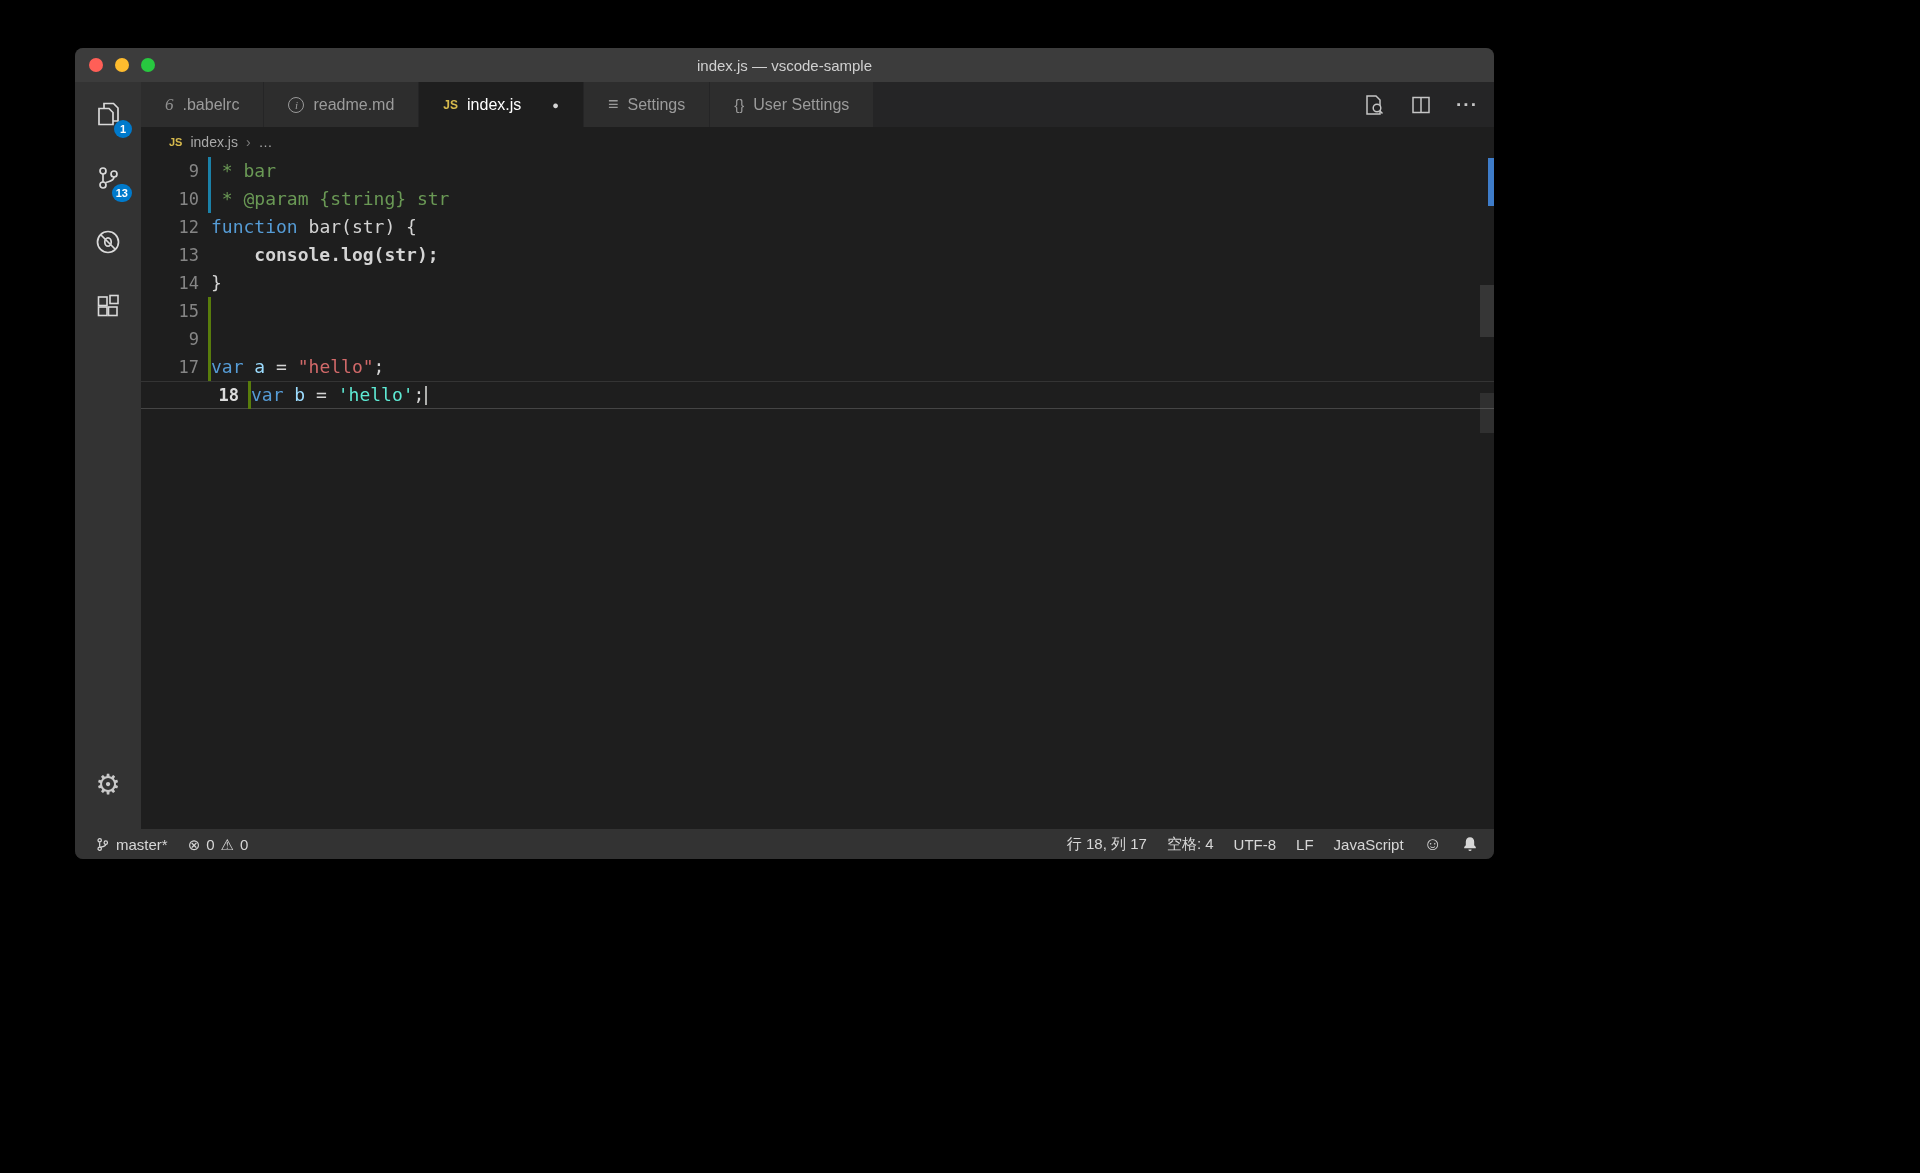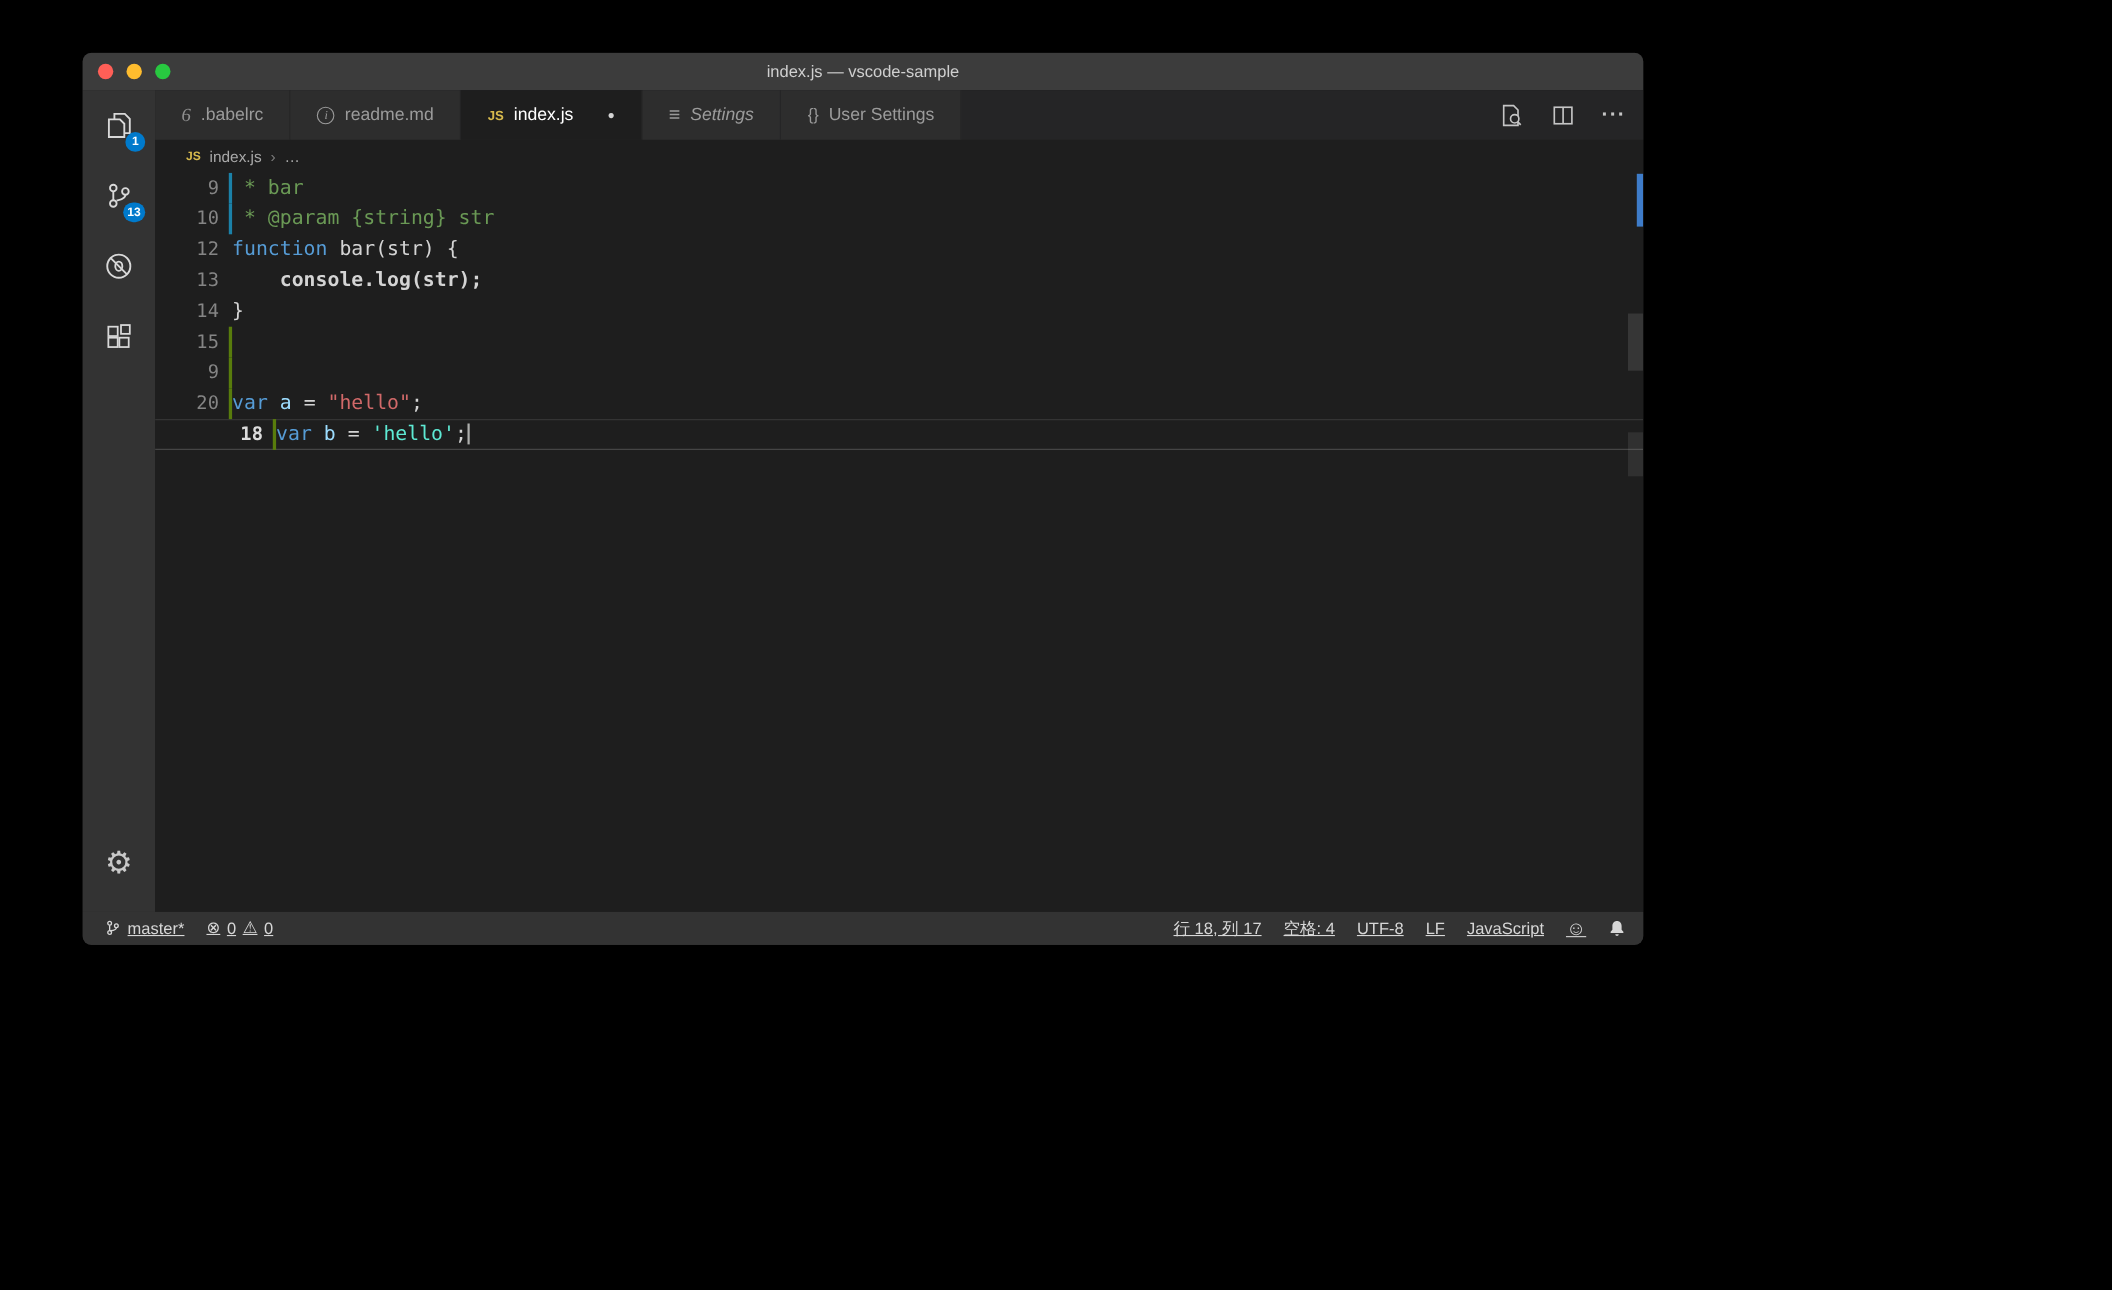--- a/index.html
+++ b/index.html
@@ -35,21 +35,21 @@
   .gear { font-size:28px; color:#c9c9c9; line-height:1; }
 
   .editor-area { flex:1; display:flex; flex-direction:column; min-width:0; background:#1e1e1e; }
 
   
   .tabbar { flex:0 0 45px; background:#252526; display:flex; position:relative; }
   .tab { height:100%; display:flex; align-items:center; gap:9px; padding:0 24px;
          background:#2d2d2d; border-right:1px solid #252526; color:#9b9b9b;
          font-size:16px; cursor:pointer; white-space:nowrap; }
   .tab.active { background:#1e1e1e; color:#ffffff; }
-  .tab.preview .tlabel { font-style:italic; }
+  .tab.preview .tlabel { }
   .dot { margin-left:22px; color:#d4d4d4; font-size:11px; }
   .babel-ic { color:#8f8f8f; font-size:17px; font-style:italic;
               font-family:"Liberation Serif", serif; }
   .info-ic { width:16px; height:16px; border-radius:50%; border:1px solid #9a9a9a;
              color:#9a9a9a; font-size:11px; display:flex; align-items:center;
              justify-content:center; font-style:italic; font-family:"Liberation Serif", serif; }
   .js-ic { color:#d7ba4d; font-weight:bold; font-size:12px; }
   .settings-ic { color:#9a9a9a; font-size:18px; }
   .braces-ic { color:#9a9a9a; font-size:15px; }
   .editor-actions { position:absolute; right:16px; top:0; height:45px;
@@ -79,21 +79,21 @@
   .dec { position:absolute; }
   .dec.blue { top:1px; right:0; width:6px; height:48px; background:#3e7cc9; }
   .dec.g1 { top:128px; left:0; width:14px; height:52px; background:rgba(140,140,140,.22); }
   .dec.g2 { top:236px; left:0; width:14px; height:40px; background:rgba(140,140,140,.16); }
 
   
   .statusbar { flex:0 0 30px; background:#333333; display:flex; align-items:center;
                justify-content:space-between; color:#d7d7d7; font-size:15px;
                padding:0 16px 0 20px; }
   .sb-left,.sb-right { display:flex; align-items:center; gap:20px; }
-  .sb-item { display:flex; align-items:flex-start; gap:6px; white-space:nowrap; cursor:pointer;text-decoration:underline; }
+  .sb-item { display:flex; align-items:center; gap:6px; white-space:nowrap; cursor:pointer; }
   .sb-ico { font-size:15px; line-height:1; }
   .smiley { font-size:18px; line-height:1; }
 </style>
 </head>
 <body>
 
 <div class="window">
 
   <div class="titlebar">
     <div class="traffic">
@@ -224,21 +224,21 @@
               <span class="ln">15</span>
               <span class="gut" style="background: rgb(88, 124, 12);"></span>
               <span class="codeln"></span>
             </div>
             <div class="line">
               <span class="ln">9</span>
               <span class="gut" style="background: rgb(88, 124, 12);"></span>
               <span class="codeln"></span>
             </div>
             <div class="line">
-              <span class="ln">20</span>
+              <span class="ln">17</span>
               <span class="gut" style="background: rgb(88, 124, 12);"></span>
               <span class="codeln"><span style="color: rgb(86, 156, 214);">var</span><span style="color: rgb(212, 212, 212);"> </span><span style="color: rgb(156, 220, 254);">a</span><span style="color: rgb(212, 212, 212);"> = </span><span style="color: rgb(209, 105, 105);">"hello"</span><span style="color: rgb(212, 212, 212);">;</span></span>
             </div>
             <div class="line current">
               <span class="ln">18</span>
               <span class="gut" style="background: rgb(88, 124, 12);"></span>
               <span class="codeln"><span style="color: rgb(86, 156, 214);">var</span><span style="color: rgb(212, 212, 212);"> </span><span style="color: rgb(156, 220, 254);">b</span><span style="color: rgb(212, 212, 212);"> = </span><span style="color: #5eead4;">'hello'</span><span style="color: rgb(212, 212, 212);">;</span><span class="caret"></span></span>
             </div>
           </div>
         <div class="ruler">

